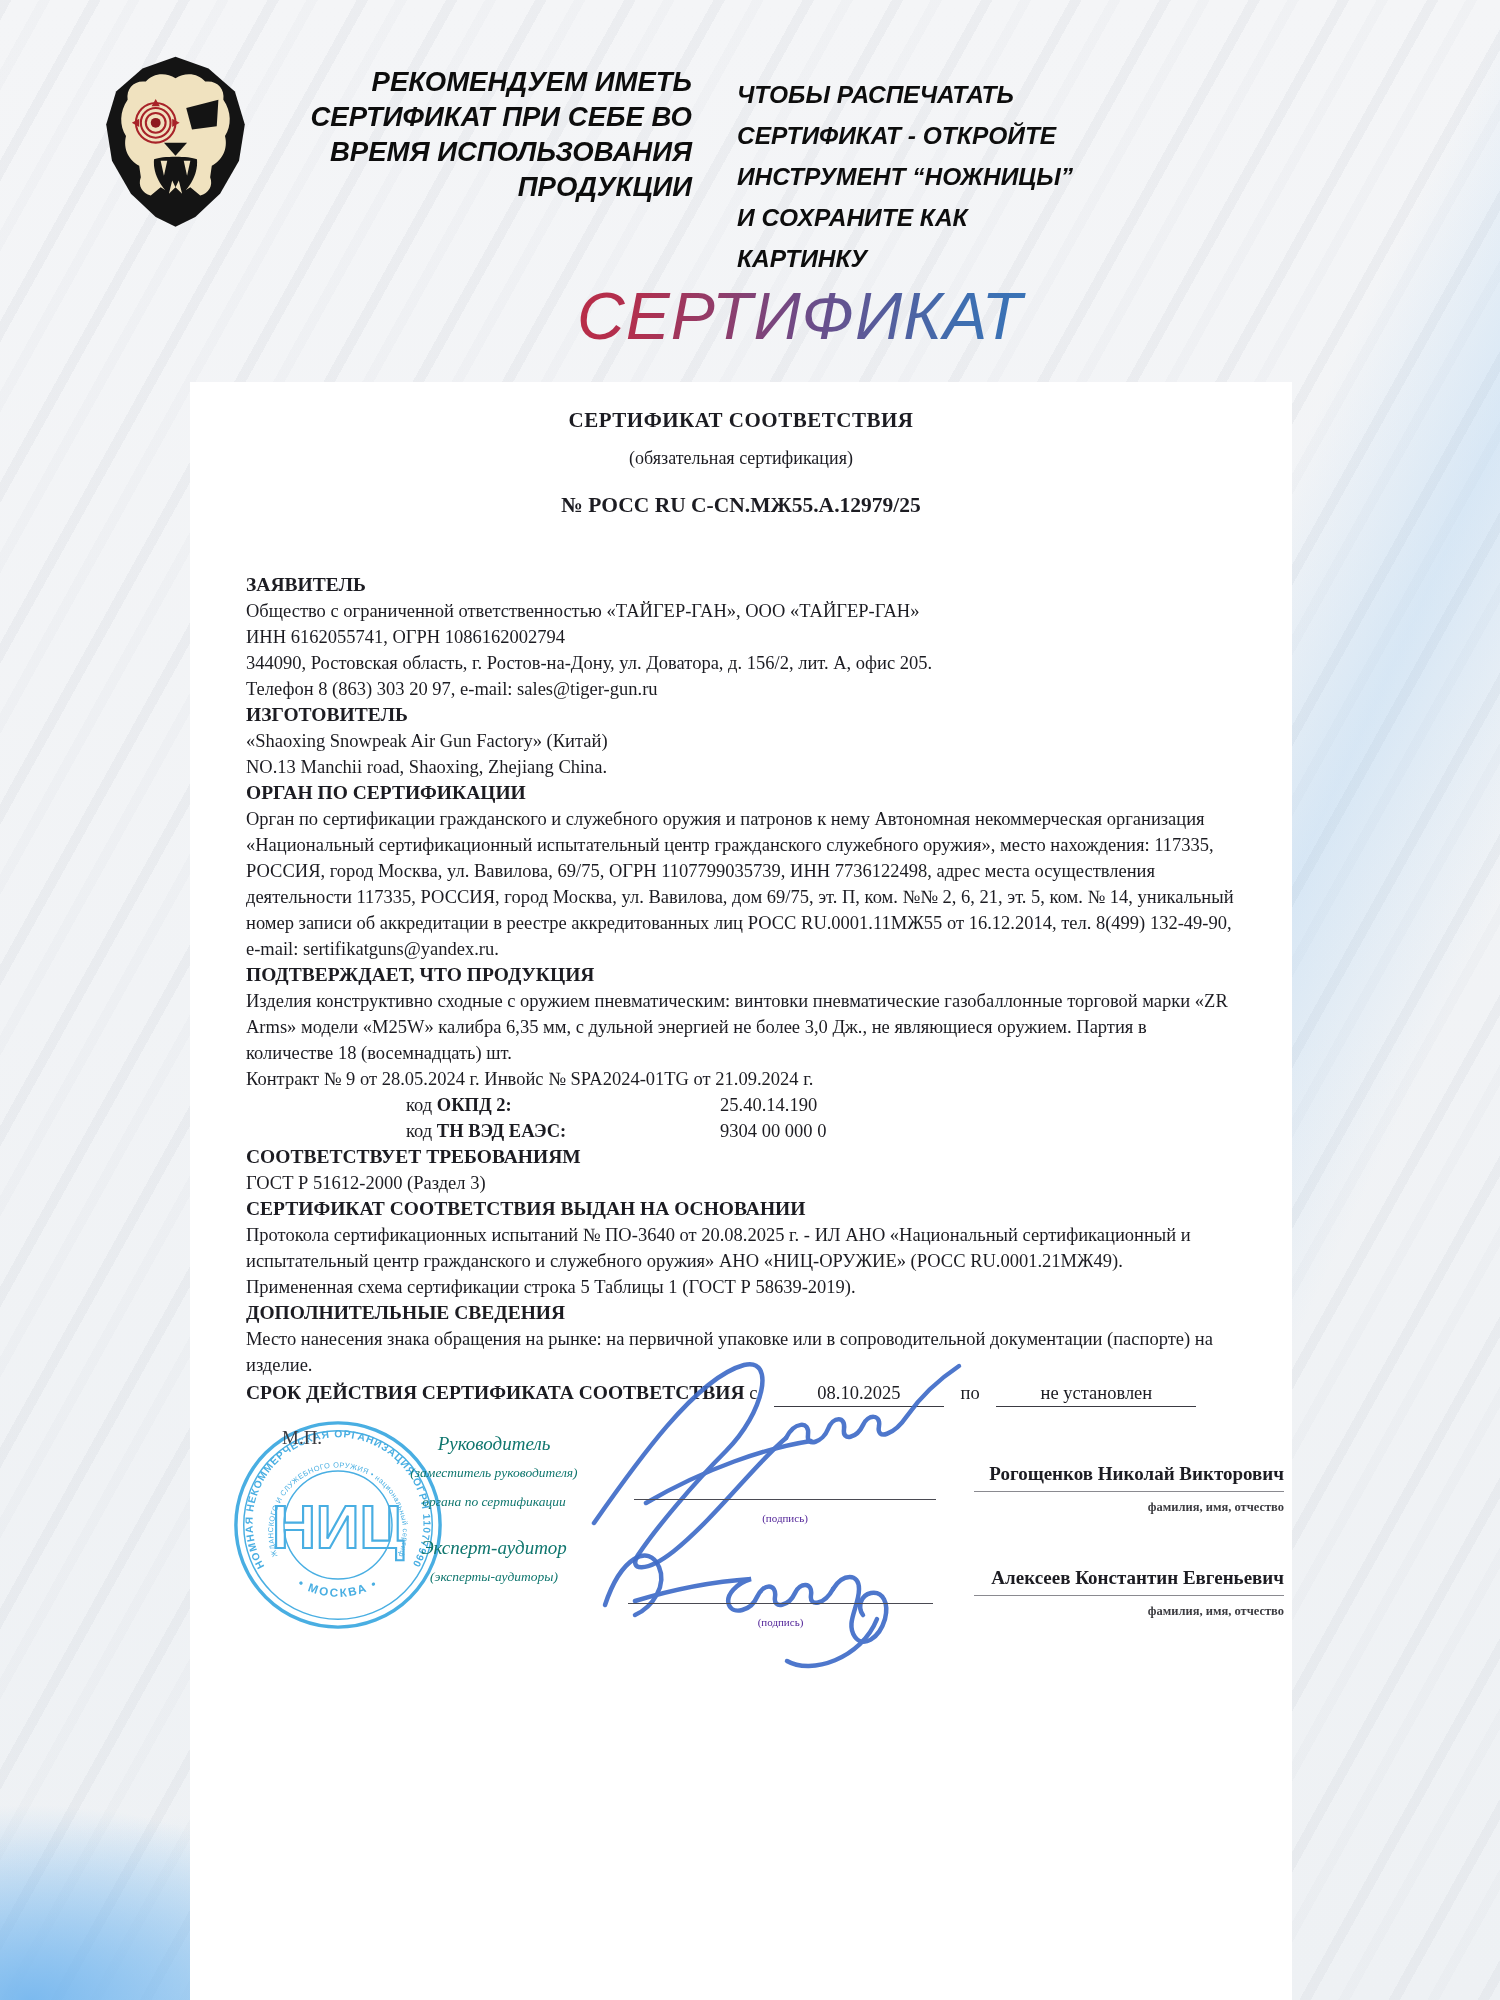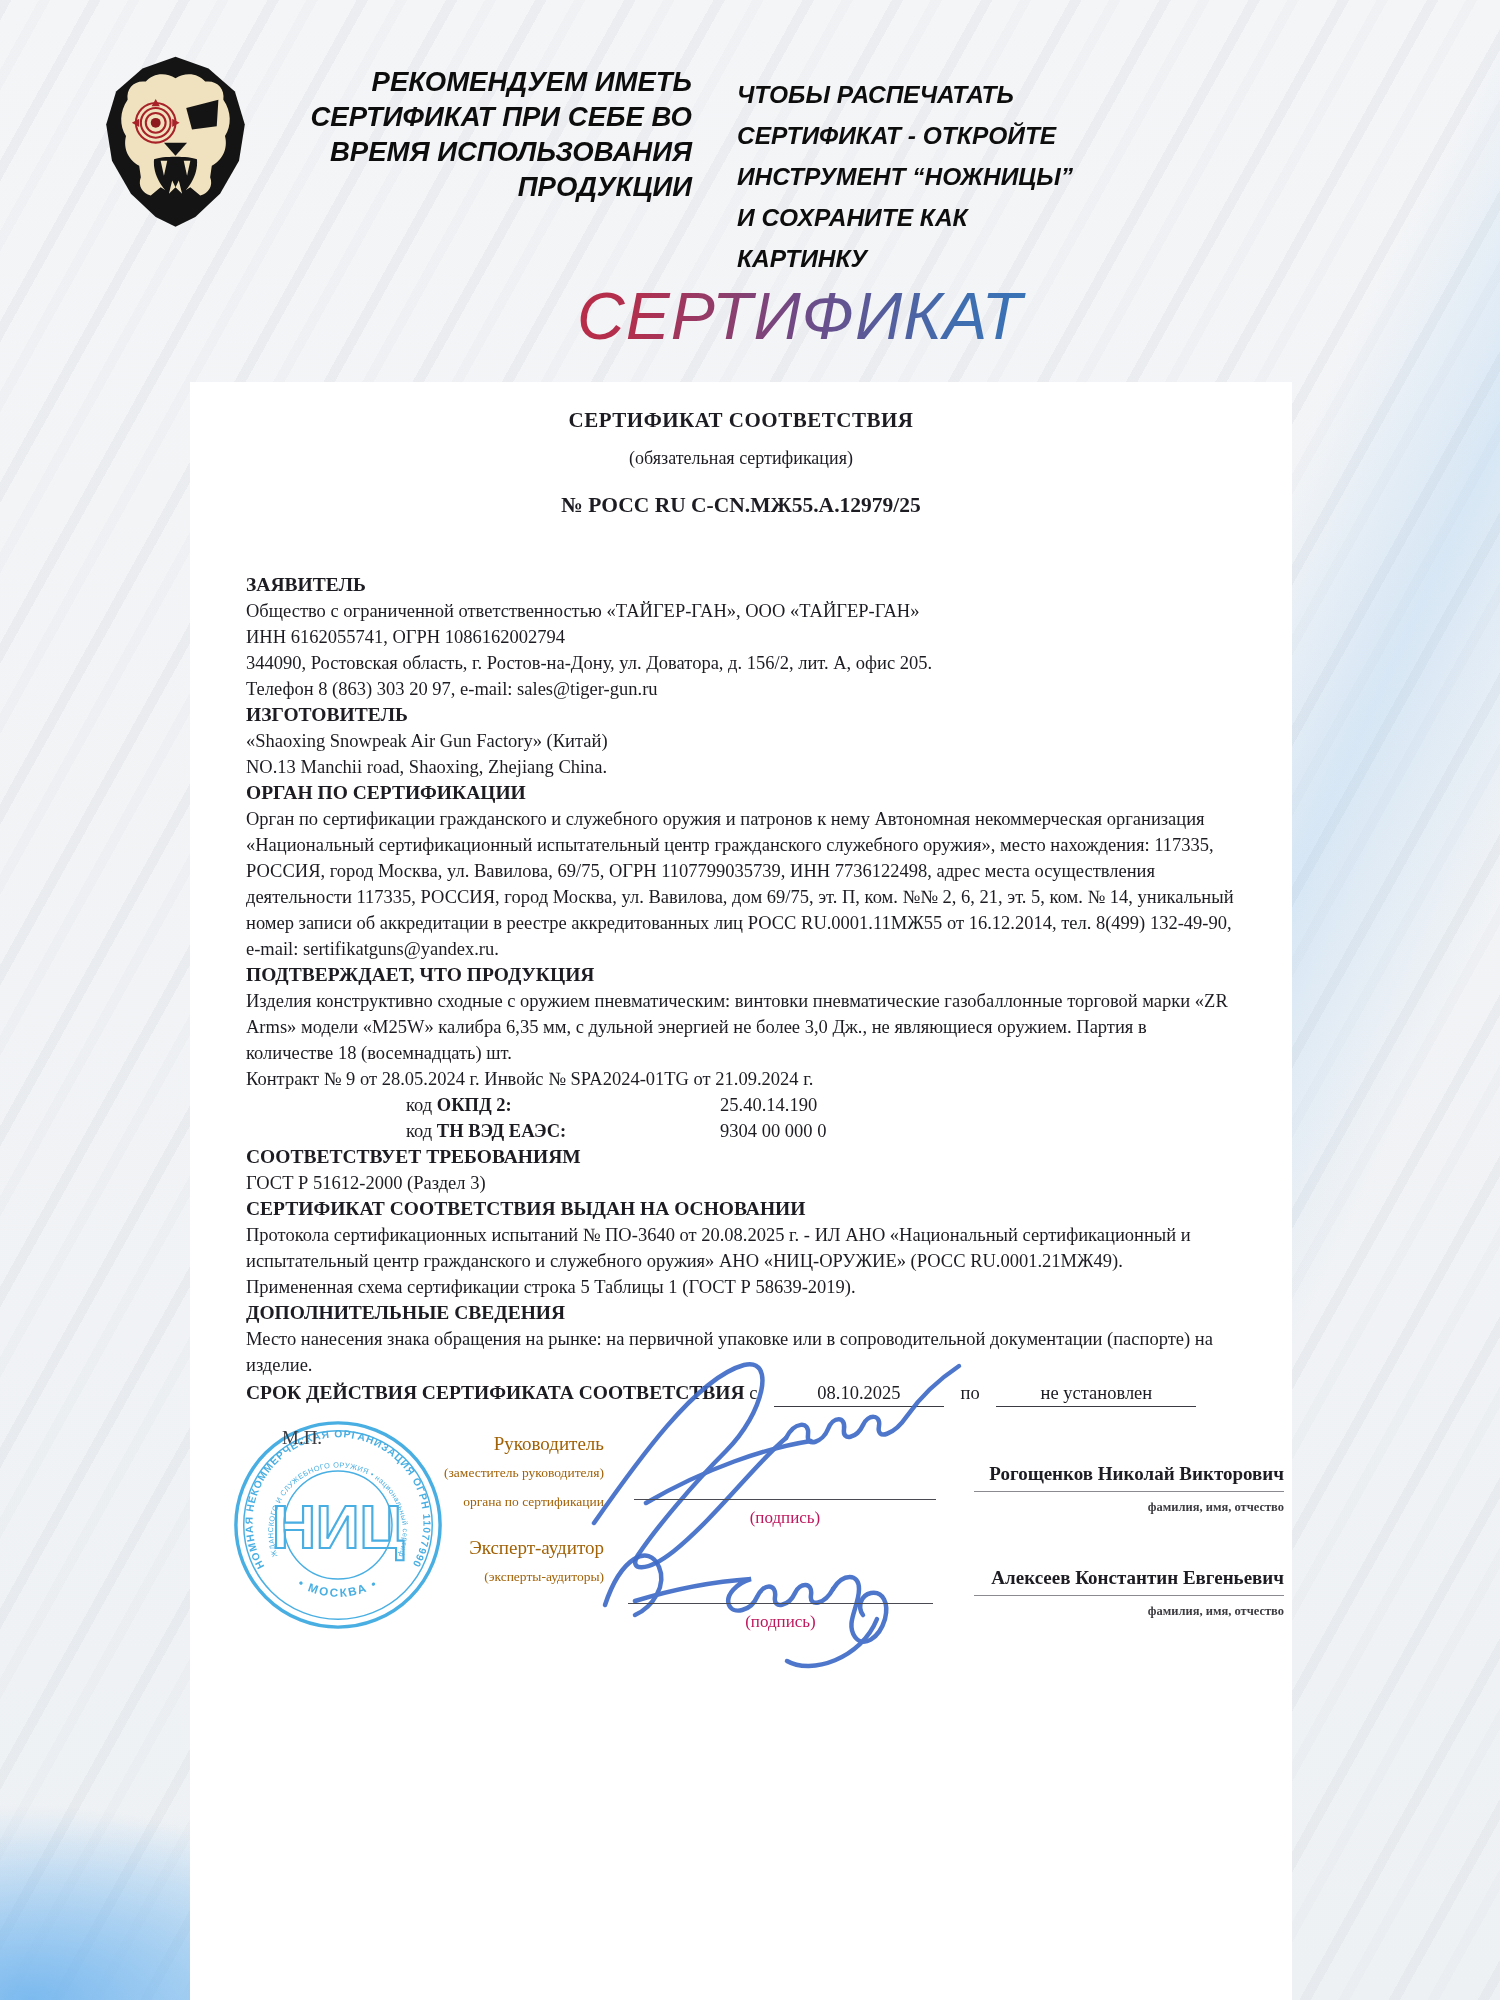--- a/index.html
+++ b/index.html
@@ -49,27 +49,27 @@
   .code-label{margin-left:160px;width:290px;}
   .code-value{}
   .validity{margin-top:2px;font-size:18.5px;}
   .validity b{font-size:19.5px;}
   .ufield{display:inline-block;border-bottom:1.5px solid #3a3a42;text-align:center;margin:0 12px;}
   .w170{min-width:170px;} .w200{min-width:200px;}
   
   .signing{position:relative;height:300px;margin-top:16px;}
   .stamp{left:-16px;top:-6px;width:216px;height:216px;opacity:.92;}
   .mp{left:36px;top:2px;font-size:19px;color:#3b3b40;}
-  .role{width:220px;text-align:right;color:#a16207;}
+  .role{width:220px;text-align:center;color:#0f766e;font-style:italic;}
   .role .r1{font-size:19px;}
   .role .r2{font-size:13.5px;margin-top:3px;}
   .role-1{left:138px;top:8px;}
   .role-2{left:138px;top:112px;}
   .sigline{border-bottom:1.5px solid #4a4a52;height:0;}
-  .sigcap{text-align:center;font-size:17px;color:#be185d;}
+  .sigcap{text-align:center;font-size:11px;color:#4c1d95;}
   .nameblock{width:310px;text-align:right;font-weight:bold;}
   .name{font-size:19px;}
   .nameline{border-bottom:1px solid #8a8a90;margin-top:4px;}
   .namecap{font-size:12.5px;color:#3b3b40;margin-top:2px;}
   .sigsvg{pointer-events:none;}
 </style>
 </head>
 <body>
 
 <div class="abs logo">

